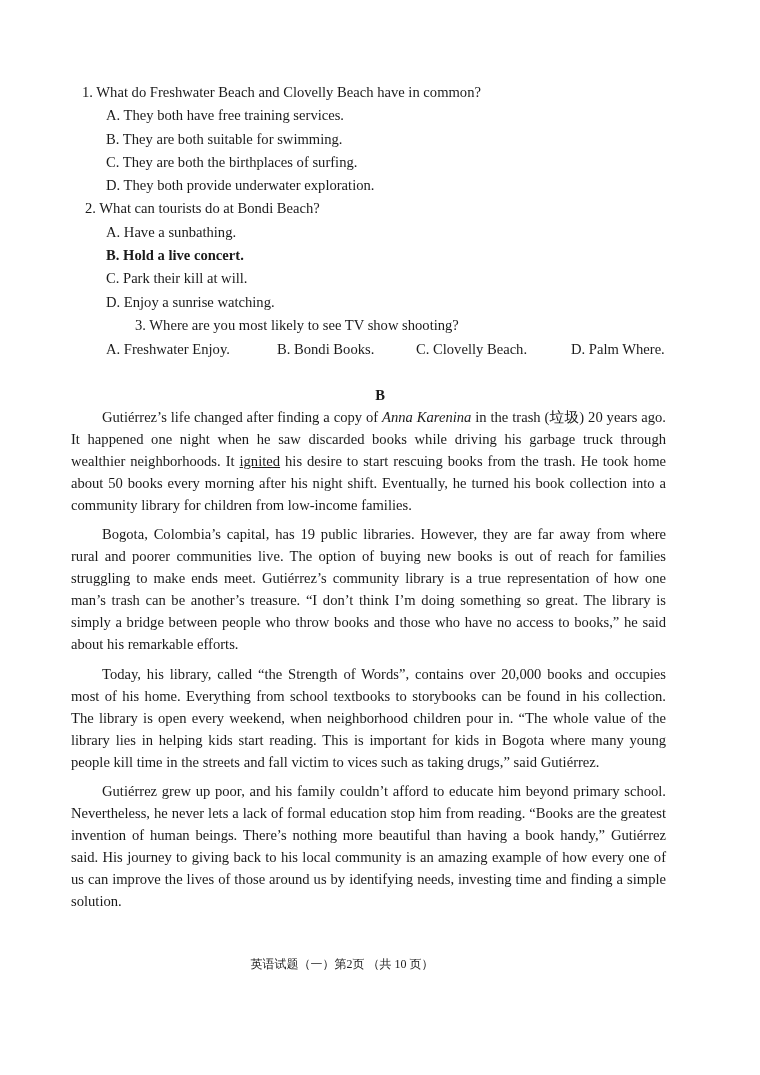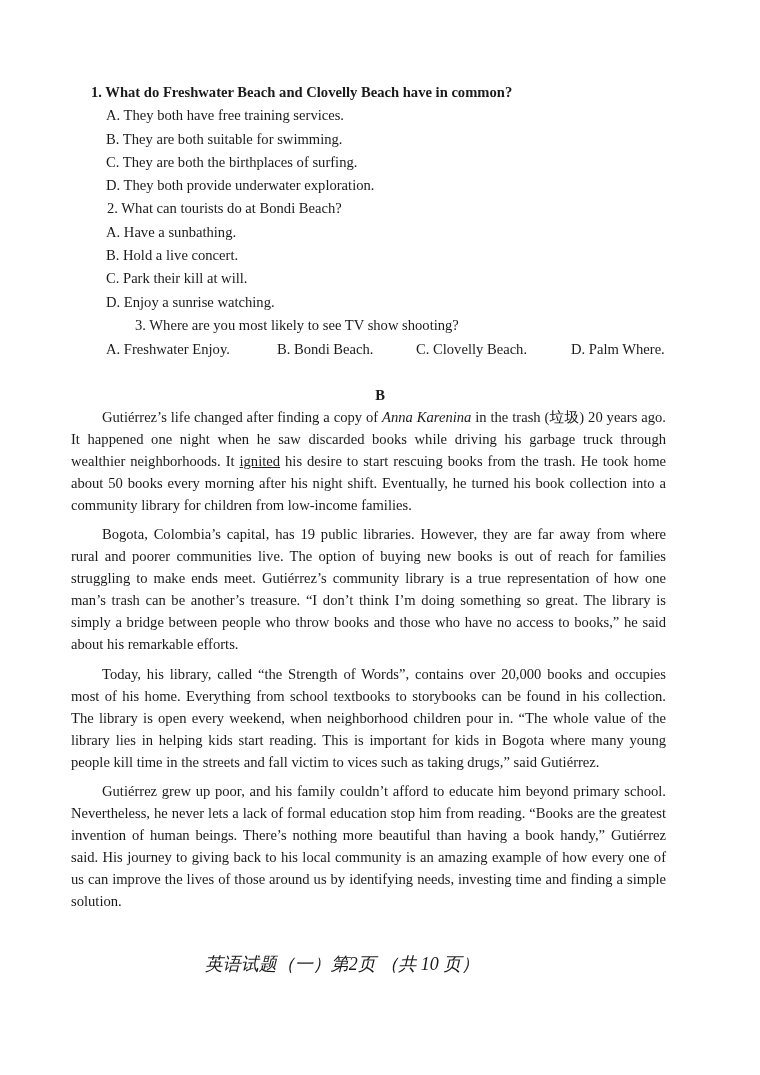--- a/index.html
+++ b/index.html
@@ -10,41 +10,41 @@
       font-size: 14.6px;
     }
     .line { position: absolute; white-space: nowrap; line-height: 18px; }
     .opt { left: 106px; }
     .q3-opts { position: absolute; left: 106px; top: 340px; width: 570px; height: 18px; }
     .q3-opts span { position: absolute; top: 0; white-space: nowrap; line-height: 18px; }
     .section-letter { position: absolute; left: 0; width: 760px; top: 386px; text-align: center; font-weight: bold; line-height: 18px; }
     .para { position: absolute; left: 71px; width: 595px; line-height: 22px; text-align: justify; text-indent: 31px; }
     .para em { font-style: italic; }
     .para u { text-decoration: underline; }
-    .footer { position: absolute; left: 0; width: 684px; top: 955px; text-align: center; font-size: 18px; line-height: 18px; font-style: italic; }
+    .footer { position: absolute; left: 0; width: 684px; top: 955px; text-align: center; font-size: 12px; line-height: 18px; }
   </style>
 </head>
 <body>
 
-<div class="line" style="left:91px; top:83px;font-weight:bold;">1. What do Freshwater Beach and Clovelly Beach have in common?</div>
+<div class="line" style="left:82px; top:83px;">1. What do Freshwater Beach and Clovelly Beach have in common?</div>
 <div class="line opt" style="top:106px;">A. They both have free training services.</div>
 <div class="line opt" style="top:130px;">B. They are both suitable for swimming.</div>
 <div class="line opt" style="top:153px;">C. They are both the birthplaces of surfing.</div>
 <div class="line opt" style="top:176px;">D. They both provide underwater exploration.</div>
 
-<div class="line" style="left:107px; top:199px;">2. What can tourists do at Bondi Beach?</div>
+<div class="line" style="left:85px; top:199px;">2. What can tourists do at Bondi Beach?</div>
 <div class="line opt" style="top:223px;text-align:right;">A. Have a sunbathing.</div>
-<div class="line opt" style="top:246px;">B. Hold a live concert.</div>
+<div class="line opt" style="top:246px;font-weight:bold;">B. Hold a live concert.</div>
 <div class="line opt" style="top:269px;">C. Park their kill at will.</div>
 <div class="line opt" style="top:293px;">D. Enjoy a sunrise watching.</div>
 
 <div class="line" style="left:91px; top:316px;margin-left:44px;">3. Where are you most likely to see TV show shooting?</div>
 <div class="q3-opts">
   <span style="left:0;">A. Freshwater Enjoy.</span>
-  <span style="left:171px;">B. Bondi Beach.</span>
+  <span style="left:171px;">B. Bondi Books.</span>
   <span style="left:310px;">C. Clovelly Beach.</span>
   <span style="left:465px;">D. Palm Where.</span>
 </div>
 
 <div class="section-letter">B</div>
 
 <div class="para" style="top:406px;"><span>Gutiérrez’s life changed after finding a copy of </span><em>Anna Karenina</em><span> in the trash (垃圾) 20 years ago. It happened one night when he saw discarded books while driving his garbage truck through wealthier neighborhoods. It </span><u>ignited</u><span> his desire to start rescuing books from the trash. He took home about 50 books every morning after his night shift. Eventually, he turned his book collection into a community library for children from low-income families.</span></div>
 
 <div class="para" style="top:523px;">Bogota, Colombia’s capital, has 19 public libraries. However, they are far away from where rural and poorer communities live. The option of buying new books is out of reach for families struggling to make ends meet. Gutiérrez’s community library is a true representation of how one man’s trash can be another’s treasure. “I don’t think I’m doing something so great. The library is simply a bridge between people who throw books and those who have no access to books,” he said about his remarkable efforts.</div>
 

